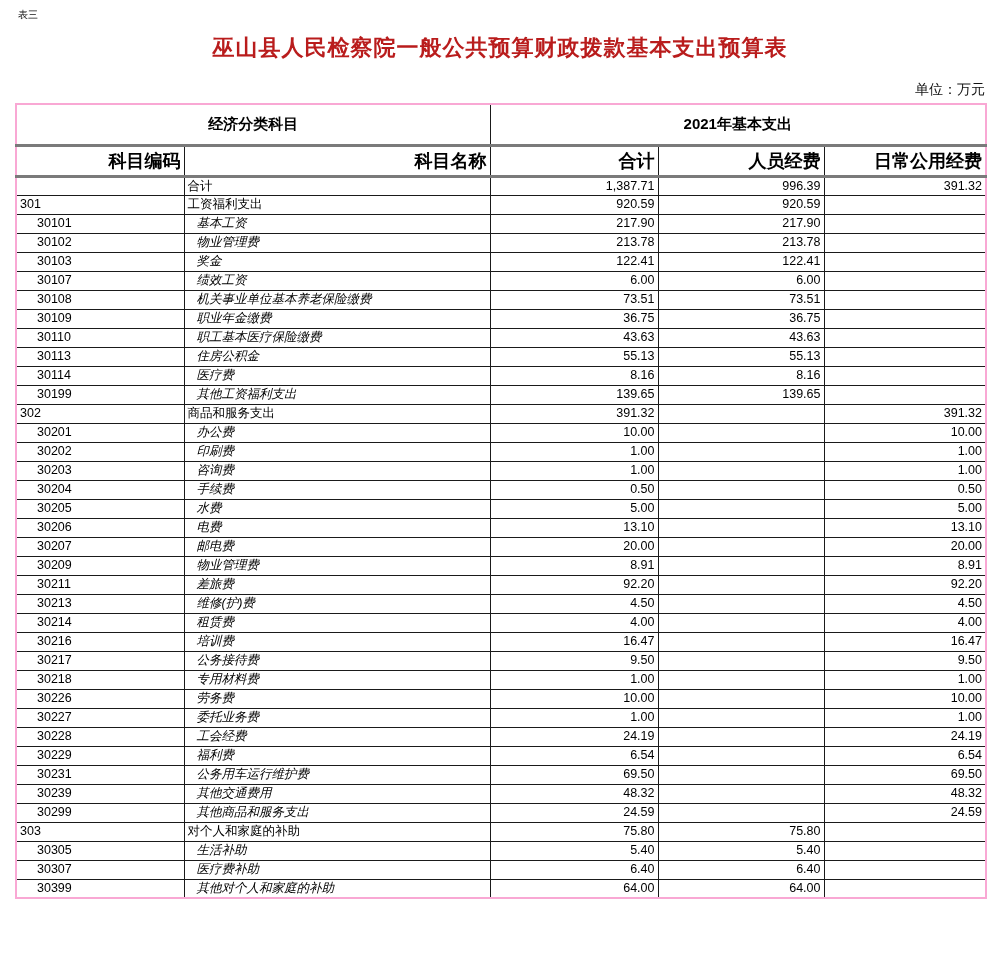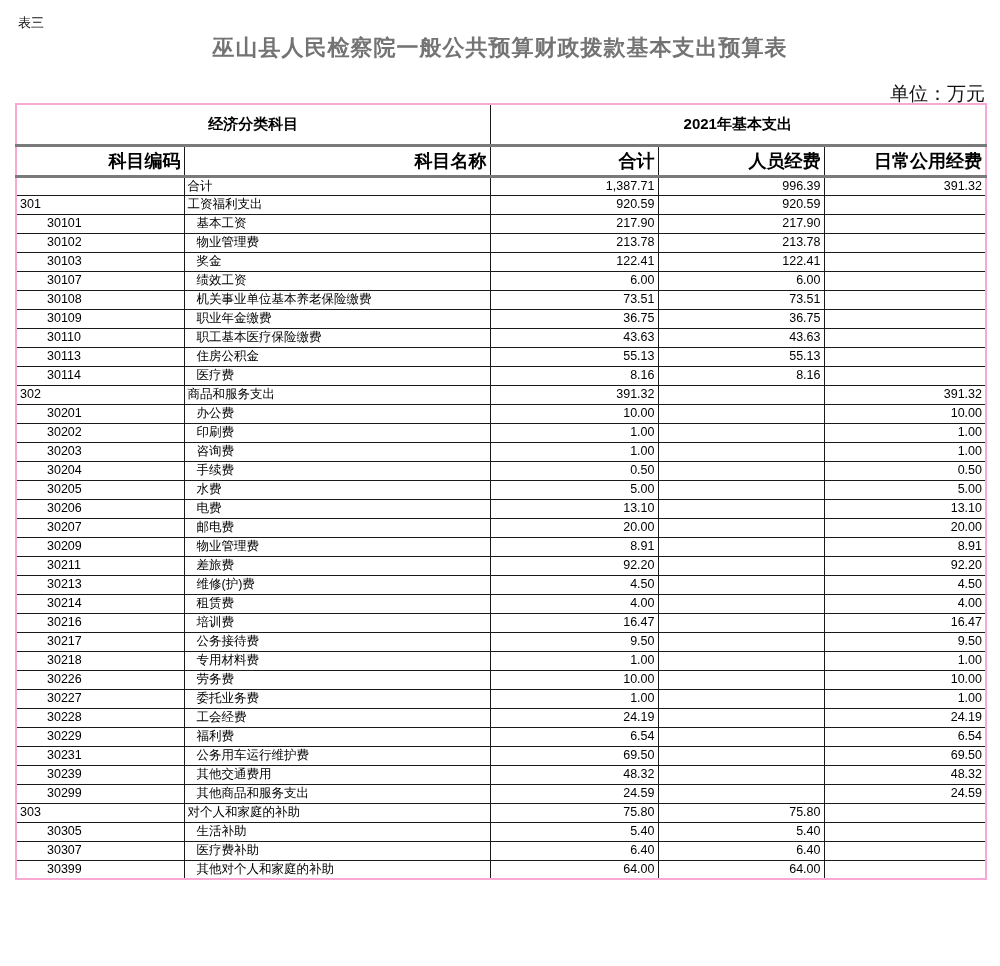--- a/index.html
+++ b/index.html
@@ -6,31 +6,31 @@
   html, body {
     margin: 0; padding: 0;
     width: 1000px; height: 966px;
     background: #ffffff;
     font-family: "Liberation Sans", "DejaVu Sans", sans-serif;
     color: #000000;
   }
   .page { position: relative; width: 1000px; height: 966px; overflow: hidden; }
 
   .sheet-label {
-    position: absolute; left: 18px; top: 14px;
-    font-size: 13px; color: #111;
+    position: absolute; left: 18px; top: 8px;
+    font-size: 10px; color: #111;
   }
   .doc-title {
     position: absolute; left: 0; top: 33px; width: 1000px;
     text-align: center; font-size: 22px; font-weight: bold;
-    letter-spacing: 1px; color: #737373;
+    letter-spacing: 1px; color: #b91c1c;
   }
   .unit-note {
     position: absolute; left: 15px; top: 81px; width: 970px;
-    text-align: right; font-size: 19px; color: #111;
+    text-align: right; font-size: 14px; color: #111;
   }
 
   table.budget {
     position: absolute; left: 15px; top: 103px;
     width: 970px;
     border-collapse: collapse;
     table-layout: fixed;
     border: 2px solid #f9a8d4;
   }
   table.budget th, table.budget td {
@@ -50,22 +50,22 @@
     height: 31px;
     font-size: 18px; font-weight: bold;
     text-align: right;
     border-bottom: 3px solid #7a7a7a;
   }
   tbody tr { height: 19px; }
   tbody td { font-size: 12.5px; line-height: 1; }
   td.col-code { text-align: left; padding-left: 5px; }
   td.col-name { text-align: left; padding-left: 3px; }
   td.num { text-align: right; padding-right: 3px; }
-  td.col-code.indent { padding-left: 30px; }
-  td.col-name.indent { padding-left: 12px; }
+  td.col-code.indent { padding-left: 20px; }
+  td.col-name.indent { padding-left: 12px; font-style: italic; }
 </style>
 </head>
 <body>
 
 <div class="page">
 
   <div class="sheet-label">表三</div>
 
   <div class="doc-title">巫山县人民检察院一般公共预算财政拨款基本支出预算表</div>
 
@@ -164,20 +164,27 @@
       <td class="num"></td>
     </tr>
         <tr>
       <td class="col-code indent">30114</td>
       <td class="col-name indent">医疗费</td>
       <td class="num">8.16</td>
       <td class="num">8.16</td>
       <td class="num"></td>
     </tr>
         <tr>
+      <td class="col-code indent">30199</td>
+      <td class="col-name indent">其他工资福利支出</td>
+      <td class="num">139.65</td>
+      <td class="num">139.65</td>
+      <td class="num"></td>
+    </tr>
+        <tr>
       <td class="col-code">302</td>
       <td class="col-name">商品和服务支出</td>
       <td class="num">391.32</td>
       <td class="num"></td>
       <td class="num">391.32</td>
     </tr>
         <tr>
       <td class="col-code indent">30201</td>
       <td class="col-name indent">办公费</td>
       <td class="num">10.00</td>

